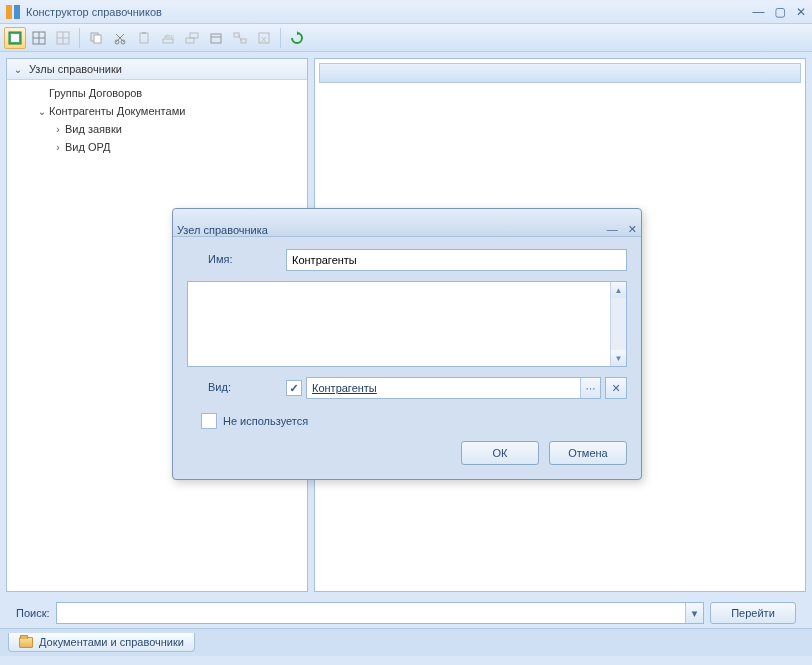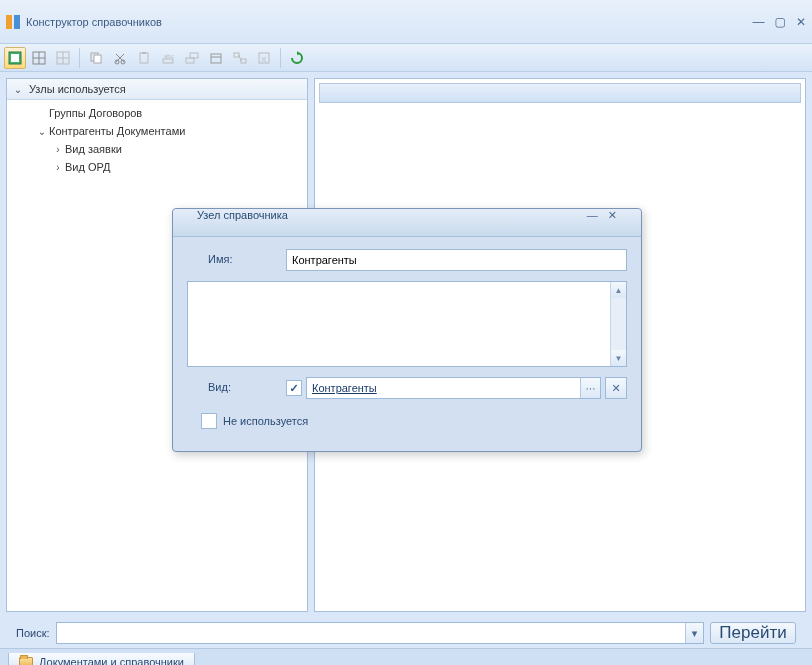--- a/index.html
+++ b/index.html
@@ -8,21 +8,21 @@
   font-size: 11px;
   background: #d9e7f8;
   width: 812px;
   height: 665px;
   overflow: hidden;
   position: relative;
   color: #333;
 }
 
 .title-bar {
-  height: 44px;
+  height: 24px;
   background: linear-gradient(#e8f0fb, #d9e7f8);
   display: flex;
   align-items: center;
   padding: 0 6px;
   border-bottom: 1px solid #b8cee6;
 }
 .app-icon {
   width: 14px; height: 14px;
   margin-right: 6px;
   display: inline-block;
@@ -134,21 +134,21 @@
   display: flex; align-items: center; justify-content: center;
   cursor: pointer;
   color: #4b6a91;
 }
 .go-btn {
   height: 22px; width: 86px;
   background: linear-gradient(#f4f8fd, #dbe8f6);
   border: 1px solid #9db9d9;
   border-radius: 3px;
   cursor: pointer;
-  font-family: inherit; font-size: 17px; color: #2a4a74;
+  font-family: inherit; font-size: 11px; color: #2a4a74;
 }
 
 .tab-bar {
   height: 28px;
   background: #cfe0f4;
   border-top: 1px solid #b3c9e2;
   display: flex;
   align-items: flex-start;
   padding: 4px 8px 0 8px;
 }
@@ -181,22 +181,22 @@
   left: 172px; top: 208px;
   width: 470px;
   background: #d3e0f1;
   border: 1px solid #7a95b8;
   border-radius: 4px;
   box-shadow: 2px 3px 10px rgba(0,0,0,0.2);
 }
 .dialog-title {
   height: 28px;
   background: linear-gradient(#e4edf8, #c9daee);
-  display: flex; align-items: flex-start;
-  padding: 0 24px;
+  display: flex; align-items: flex-end;
+  padding: 0 4px;
   border-bottom: 1px solid #a8bfda;
   border-radius: 4px 4px 0 0;
 }
 .dialog-title-text { flex: 1; color: #2a4a74; }
 .dialog-controls { display: flex; gap: 10px; color: #4b6a91; }
 .dialog-controls span { cursor: pointer; font-size: 11px; }
 .dialog-body { padding: 12px 14px 10px 14px; }
 .form-row { display: flex; align-items: flex-start; margin-bottom: 10px; }
 .form-label { width: 78px; color: #2a4a74; padding-top: 4px; margin-left: 21px; }
 .text-input {
@@ -374,21 +374,21 @@
         <path d="M7 2 A5 5 0 1 1 2 7" fill="none" stroke="#2a9a3a" stroke-width="2"></path>
         <polygon points="7,0 10,3 7,4" fill="#2a9a3a"></polygon>
       </svg>
   </div>
 </div>
 
 <div class="main">
   <div class="tree-panel">
     <div class="tree-header">
       <span class="expander">⌄</span>
-      <span>Узлы используется</span>
+      <span>Узлы справочники</span>
     </div>
     <div class="tree-body">
       <div class="tree-item">
         <span class="expander"></span>
         <span>Группы Договоров</span>
       </div>
       <div class="tree-item">
         <span class="expander">⌄</span>
         <span>Контрагенты Документами</span>
       </div>
@@ -461,14 +461,18 @@
           <span>✕</span>
         </div>
       </div>
     </div>
     <div class="check-row">
       <div class="check-pair">
         <div class="checkbox"></div>
         <span>Не используется</span>
       </div>
     </div>
+    <div class="btn-row">
+      <button class="dlg-btn">ОК</button>
+      <button class="dlg-btn">Отмена</button>
+    </div>
   </div>
 </div>
 
 </body></html>

